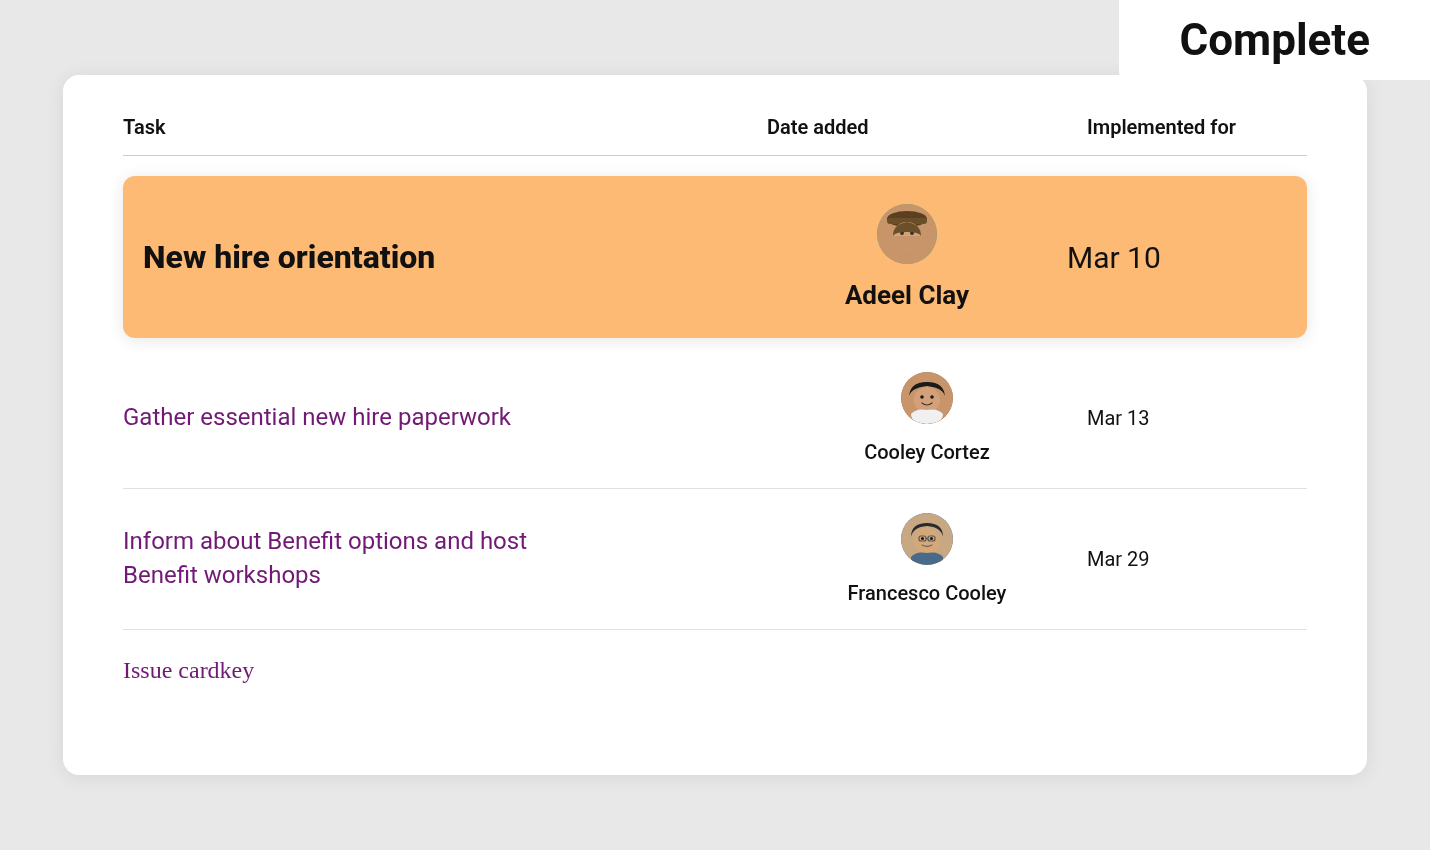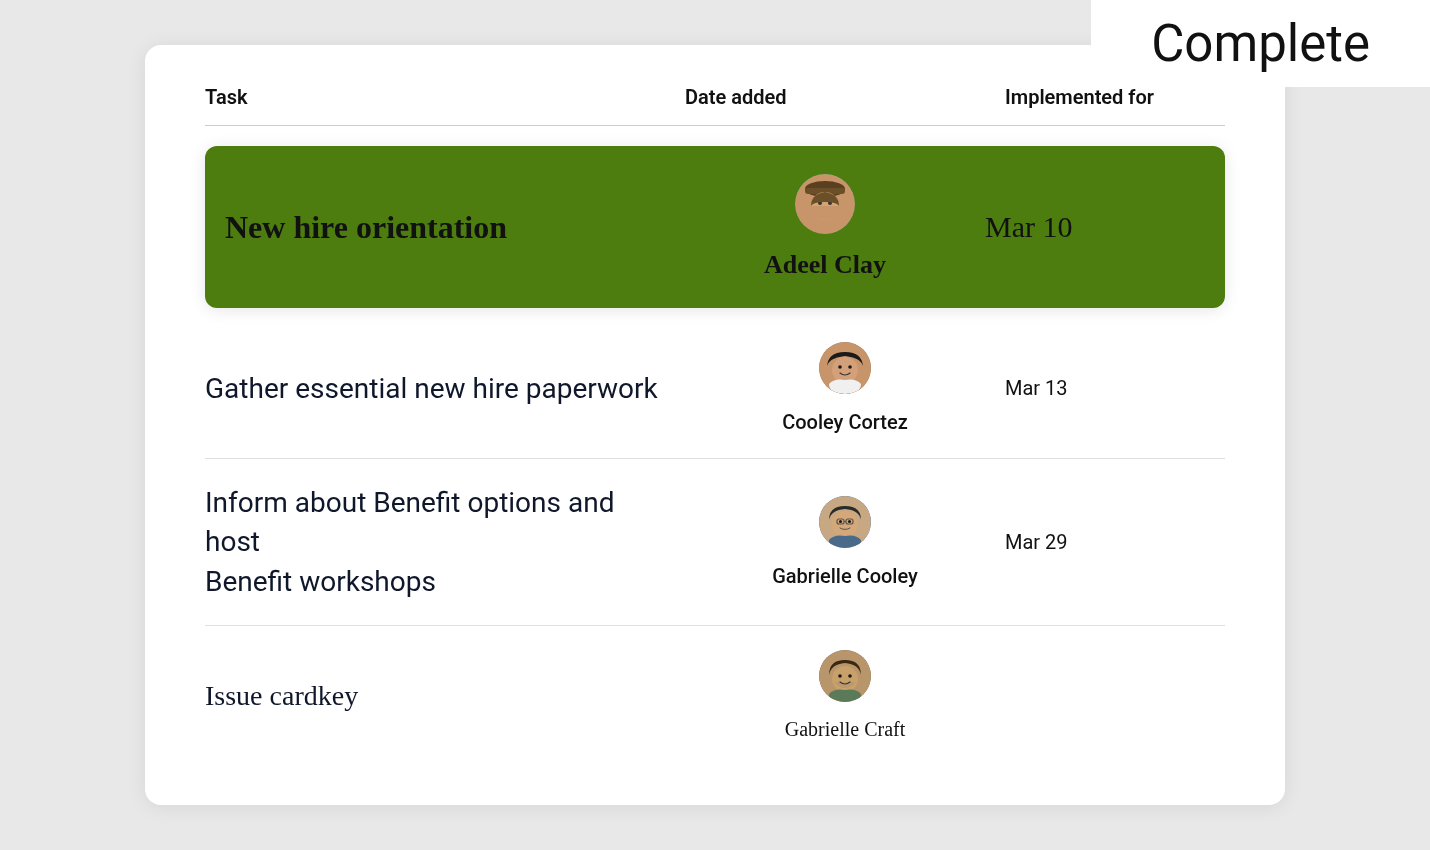--- a/index.html
+++ b/index.html
@@ -24,30 +24,30 @@
       position: absolute;
       top: 0;
       right: 0;
       background: #ffffff;
       padding: 18px 60px 18px 60px;
       border-bottom-left-radius: 8px;
       z-index: 10;
     }
 
     .complete-badge-text {
-      font-size: 51px;
-      font-weight: 400;
+      font-size: 44px;
+      font-weight: 700;
       color: #111111;
       line-height: 1;
     }
 
     .main-card {
       background: #ffffff;
       border-radius: 16px;
-      width: 1140px;
+      width: 1304px;
       min-height: 700px;
       padding: 40px 60px;
       position: relative;
       box-shadow: 0 2px 20px rgba(0,0,0,0.08);
     }
 
     .table-header {
       display: grid;
       grid-template-columns: 1fr 320px 220px;
       padding: 0 0 16px 0;
@@ -59,25 +59,24 @@
       font-size: 20px;
       font-weight: 600;
       color: #111111;
     }
 
     .featured-row {
       display: grid;
       grid-template-columns: 1fr 320px 220px;
       align-items: center;
       padding: 28px 20px;
-      background: #4d7c0f;
+      background: #fdba74;
       border-radius: 12px;
       box-shadow: 0 2px 16px rgba(0,0,0,0.10);
       margin: 20px 0 10px 0;
-      font-family: Liberation Serif, serif;
     }
 
     .featured-task-name {
       font-size: 32px;
       font-weight: 800;
       color: #111111;
     }
 
     .person-cell {
       display: flex;
@@ -134,23 +133,23 @@
       padding: 24px 0;
       border-bottom: 1.5px solid #e0e0e0;
     }
 
     .data-row:last-child {
       border-bottom: none;
       font-family: Liberation Serif, serif;
     }
 
     .task-name {
-      font-size: 28px;
+      font-size: 24px;
       font-weight: 400;
-      color: #0f172a;
+      color: #701a75;
       line-height: 1.4;
       padding-right: 20px;
     }
 
     .person-name {
       font-size: 20px;
       font-weight: 500;
       color: #111111;
     }
 
@@ -251,44 +250,23 @@
             <line x1="25" y1="25.5" x2="27" y2="25.5" stroke="#555" stroke-width="1.2"></line>
 
             <circle cx="21.5" cy="25.5" r="1.5" fill="#1a1a1a"></circle>
             <circle cx="30.5" cy="25.5" r="1.5" fill="#1a1a1a"></circle>
 
             <path d="M 21 32 Q 26 35 31 32" stroke="#555" stroke-width="1" fill="none" stroke-linecap="round"></path>
 
             <path d="M 10 44 Q 15 38 26 40 Q 37 38 42 44 L 42 52 L 10 52 Z" fill="#4a6a8a"></path>
           </svg>
         </div>
-        <span class="person-name">Gabrielle Cooley</span>
+        <span class="person-name">Francesco Cooley</span>
       </div>
       <div class="date-text">Mar 29</div>
     </div>
 
     <div class="data-row">
       <div class="task-name">Issue cardkey</div>
-      <div class="person-cell">
-        <div class="avatar-sm" style="background-color: #8b7355;">
-          <svg class="face-svg" viewBox="0 0 52 52" xmlns="http://www.w3.org/2000/svg">
-            <circle cx="26" cy="26" r="26" fill="#b8956a"></circle>
-
-            <path d="M 10 25 Q 10 10 26 10 Q 42 10 42 25 Q 40 14 26 13 Q 12 14 10 25" fill="#3a2810"></path>
-
-            <circle cx="26" cy="29" r="13" fill="#c8a06a"></circle>
-
-            <circle cx="21" cy="26" r="1.8" fill="#1a1a1a"></circle>
-            <circle cx="31" cy="26" r="1.8" fill="#1a1a1a"></circle>
-
-            <path d="M 16 32 Q 20 38 26 38 Q 32 38 36 32" fill="#b09070" opacity="0.5"></path>
-
-            <path d="M 21 32 Q 26 36 31 32" stroke="#333" stroke-width="1.2" fill="none" stroke-linecap="round"></path>
-
-            <path d="M 10 44 Q 15 38 26 40 Q 37 38 42 44 L 42 52 L 10 52 Z" fill="#5a7a5a"></path>
-          </svg>
-        </div>
-        <span class="person-name">Gabrielle Craft</span>
-      </div>
     </div>
 
   </div>
 </div>
 
 </body></html>

